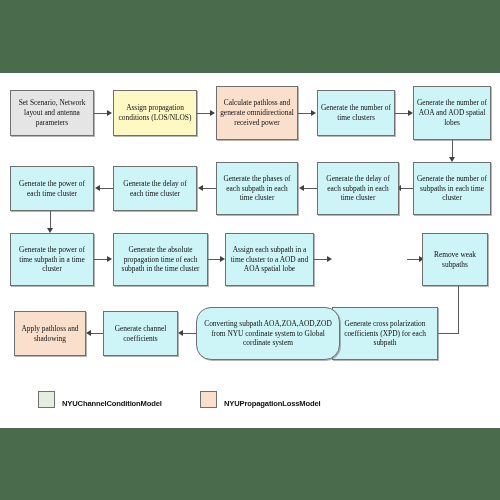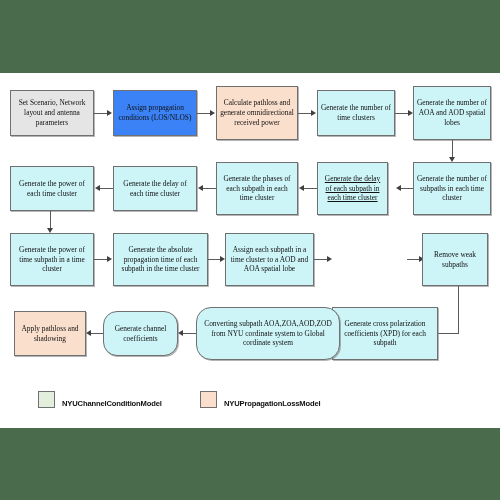--- a/index.html
+++ b/index.html
@@ -23,21 +23,21 @@
     align-items: center;
     justify-content: center;
     text-align: center;
     font-family: "Liberation Serif", serif;
     font-size: 7.4px;
     line-height: 1.32;
     color: #111111;
     padding: 2px 3px;
     box-shadow: 1px 1px 0 rgba(120,120,120,0.55);
   }
-  .c-green { background: #3b82f6; }
+  .c-green { background: #fef9c3; }
   .c-peach { background: #fbdfcd; }
   .c-cyan  { background: #cdf4f7; }
   .c-white { background: #e5e5e5; }
 
   .line {
     position: absolute;
     background: #5a5a5a;
   }
   .h-line { height: 1px; }
   .v-line { width: 1px; }
@@ -114,21 +114,21 @@
   <div class="box c-cyan" style="left:413px; top:13px; width:78px; height:54px;">Generate the number of AOA and AOD spatial lobes</div>
 
   <div class="line v-line" style="left:452px; top:67px; height:20px;"></div>
   <div class="arrow arrow-down" style="left:448.8px; top:84px;"></div>
 
   <div class="box c-cyan" style="left:413px; top:89px; width:78px; height:53px;">Generate the number of subpaths in each time cluster</div>
 
   <div class="line h-line" style="left:399px; top:115px; width:14px;"></div>
   <div class="arrow arrow-left" style="left:396px; top:111.8px;"></div>
 
-  <div class="box c-cyan" style="left:317px; top:89px; width:71px; height:53px;text-decoration:underline;">Generate the delay of each subpath in each time cluster</div>
+  <div class="box c-cyan" style="left:317px; top:89px; width:82px; height:53px;">Generate the delay of each subpath in each time cluster</div>
 
   <div class="line h-line" style="left:302px; top:115px; width:15px;"></div>
   <div class="arrow arrow-left" style="left:299px; top:111.8px;"></div>
 
   <div class="box c-cyan" style="left:216px; top:89px; width:82px; height:53px;">Generate the phases of each subpath in each time cluster</div>
 
   <div class="line h-line" style="left:201px; top:115px; width:15px;"></div>
   <div class="arrow arrow-left" style="left:198px; top:111.8px;"></div>
 
   <div class="box c-cyan" style="left:113px; top:93px; width:84px; height:45px;">Generate the delay of each time cluster</div>
@@ -169,21 +169,21 @@
   <div class="box c-cyan" style="left:332px; top:234px; width:106px; height:53px;">Generate cross polarization coefficients (XPD) for each subpath</div>
 
   <div class="line h-line" style="left:318px; top:260px; width:14px;"></div>
   <div class="arrow arrow-left" style="left:315px; top:256.8px;"></div>
 
   <div class="box c-cyan" style="left:196px; top:234px; width:144px; height:53px;border-radius:15px;">Converting subpath AOA,ZOA,AOD,ZOD from NYU cordinate system to Global cordinate system</div>
 
   <div class="line h-line" style="left:181px; top:260px; width:15px;"></div>
   <div class="arrow arrow-left" style="left:178px; top:256.8px;"></div>
 
-  <div class="box c-cyan" style="left:103px; top:238px; width:75px; height:45px;border-radius:14px;">Generate channel coefficients</div>
+  <div class="box c-cyan" style="left:103px; top:238px; width:75px; height:45px;">Generate channel coefficients</div>
 
   <div class="line h-line" style="left:89px; top:260px; width:14px;"></div>
   <div class="arrow arrow-left" style="left:86px; top:256.8px;"></div>
 
   <div class="box c-peach" style="left:14px; top:238px; width:72px; height:45px;">Apply pathloss and shadowing</div>
 
   <div id="legend">
 
     <div class="legend-item" style="left:38px; top:8px;">
       <span class="legend-swatch" style="background:#e4eedd;"></span>

